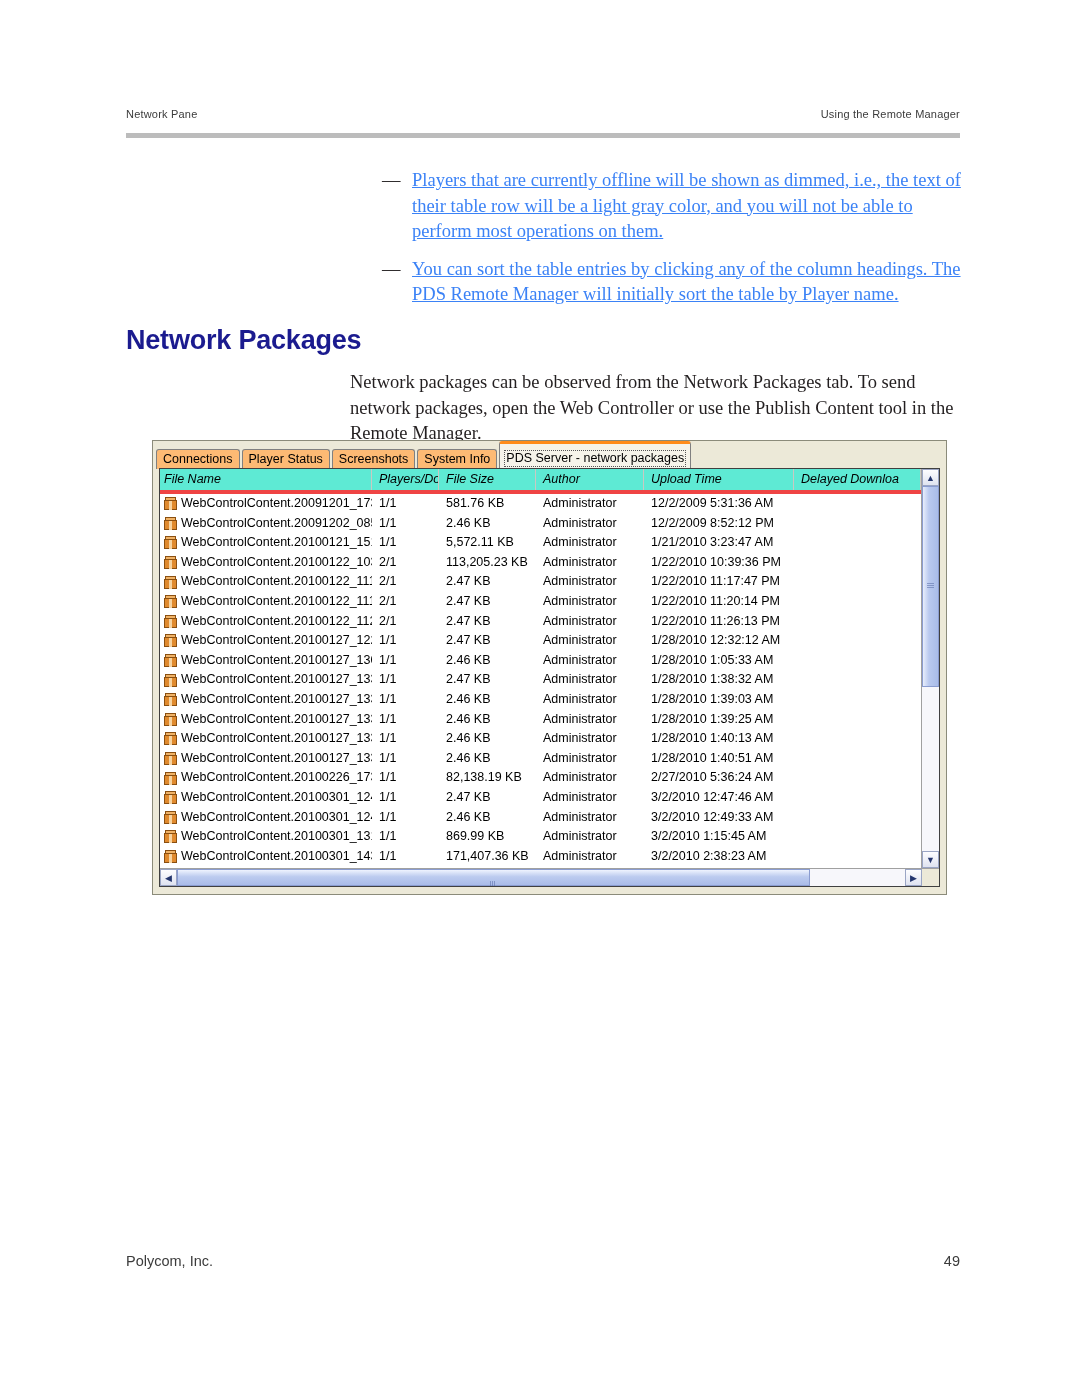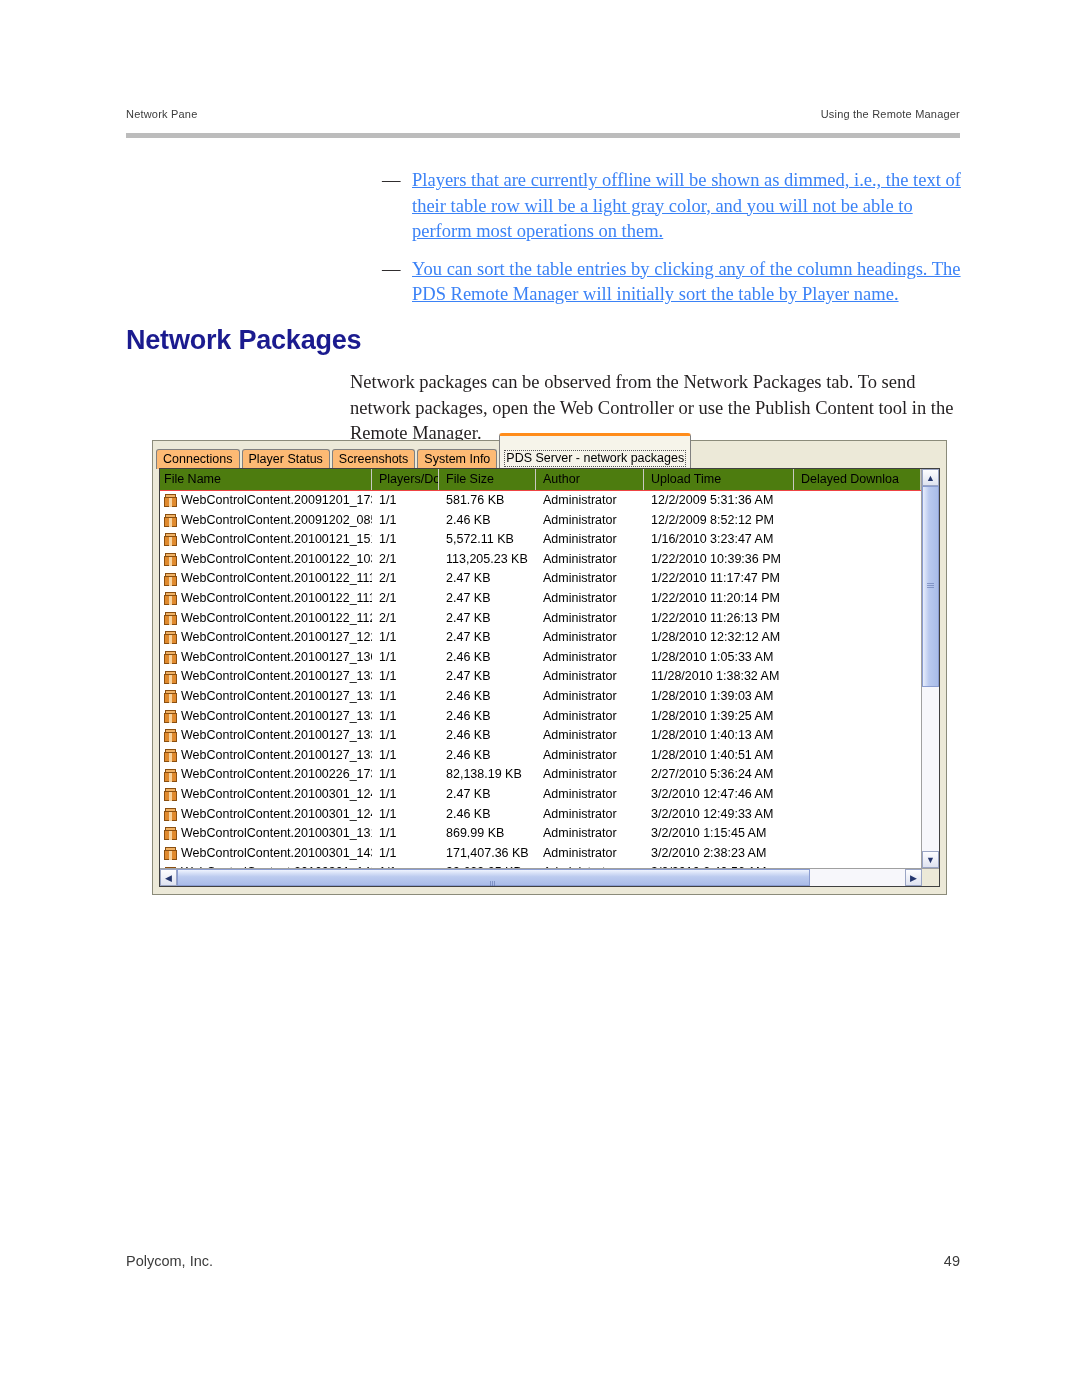--- a/index.html
+++ b/index.html
@@ -119,21 +119,21 @@
     border: 1px solid #808080;
     border-bottom: none;
     border-radius: 3px 3px 0 0;
     white-space: nowrap;
     position: relative;
     top: 1px;
   }
   .tab.active {
     background: #f6f4ea;
     border-top: 3px solid #ff8c1a;
-    padding-top: 16px;
+    padding-top: 8px;
     top: 0;
     z-index: 3;
   }
   .tab.active .tab-label {
     outline: 1px dotted #555;
     outline-offset: 1px;
     display: inline-block;
   }
 
   
@@ -159,24 +159,25 @@
     flex: 1;
     min-width: 0;
     display: flex;
     flex-direction: column;
     background: #ffffff;
   }
 
   
   .col-head {
     display: flex;
-    background: #4d7c0f;
-    border-bottom: 1px solid #ef4444;
+    background: #5eead4;
+    border-bottom: 4px solid #ef4444;
     height: 21px;
     flex: 0 0 21px;
+    font-style: italic;
   }
   .col-head .cell {
     font-family: "Liberation Sans", sans-serif;
     font-size: 12.5px;
     line-height: 21px;
     color: #000;
     padding-left: 7px;
     border-right: 1px solid #c9c9c2;
     box-sizing: border-box;
     white-space: nowrap;
@@ -428,21 +429,21 @@
                 <span class="pkg-icon">
                   <span class="box"></span>
                   <span class="strap"></span>
                   <span class="lid"></span>
                 </span>
                 <span class="name-text">WebControlContent.20100121_15191...</span>
               </div>
               <div class="cell c-players">1/1</div>
               <div class="cell c-size">5,572.11 KB</div>
               <div class="cell c-author">Administrator</div>
-              <div class="cell c-upload">1/16/2010 3:23:47 AM</div>
+              <div class="cell c-upload">1/21/2010 3:23:47 AM</div>
               <div class="cell c-delayed"></div>
             </div>
             <div class="row">
               <div class="cell c-name">
                 <span class="pkg-icon">
                   <span class="box"></span>
                   <span class="strap"></span>
                   <span class="lid"></span>
                 </span>
                 <span class="name-text">WebControlContent.20100122_10344...</span>
@@ -533,21 +534,21 @@
                 <span class="pkg-icon">
                   <span class="box"></span>
                   <span class="strap"></span>
                   <span class="lid"></span>
                 </span>
                 <span class="name-text">WebControlContent.20100127_13334...</span>
               </div>
               <div class="cell c-players">1/1</div>
               <div class="cell c-size">2.47 KB</div>
               <div class="cell c-author">Administrator</div>
-              <div class="cell c-upload">11/28/2010 1:38:32 AM</div>
+              <div class="cell c-upload">1/28/2010 1:38:32 AM</div>
               <div class="cell c-delayed"></div>
             </div>
             <div class="row">
               <div class="cell c-name">
                 <span class="pkg-icon">
                   <span class="box"></span>
                   <span class="strap"></span>
                   <span class="lid"></span>
                 </span>
                 <span class="name-text">WebControlContent.20100127_13341...</span>

